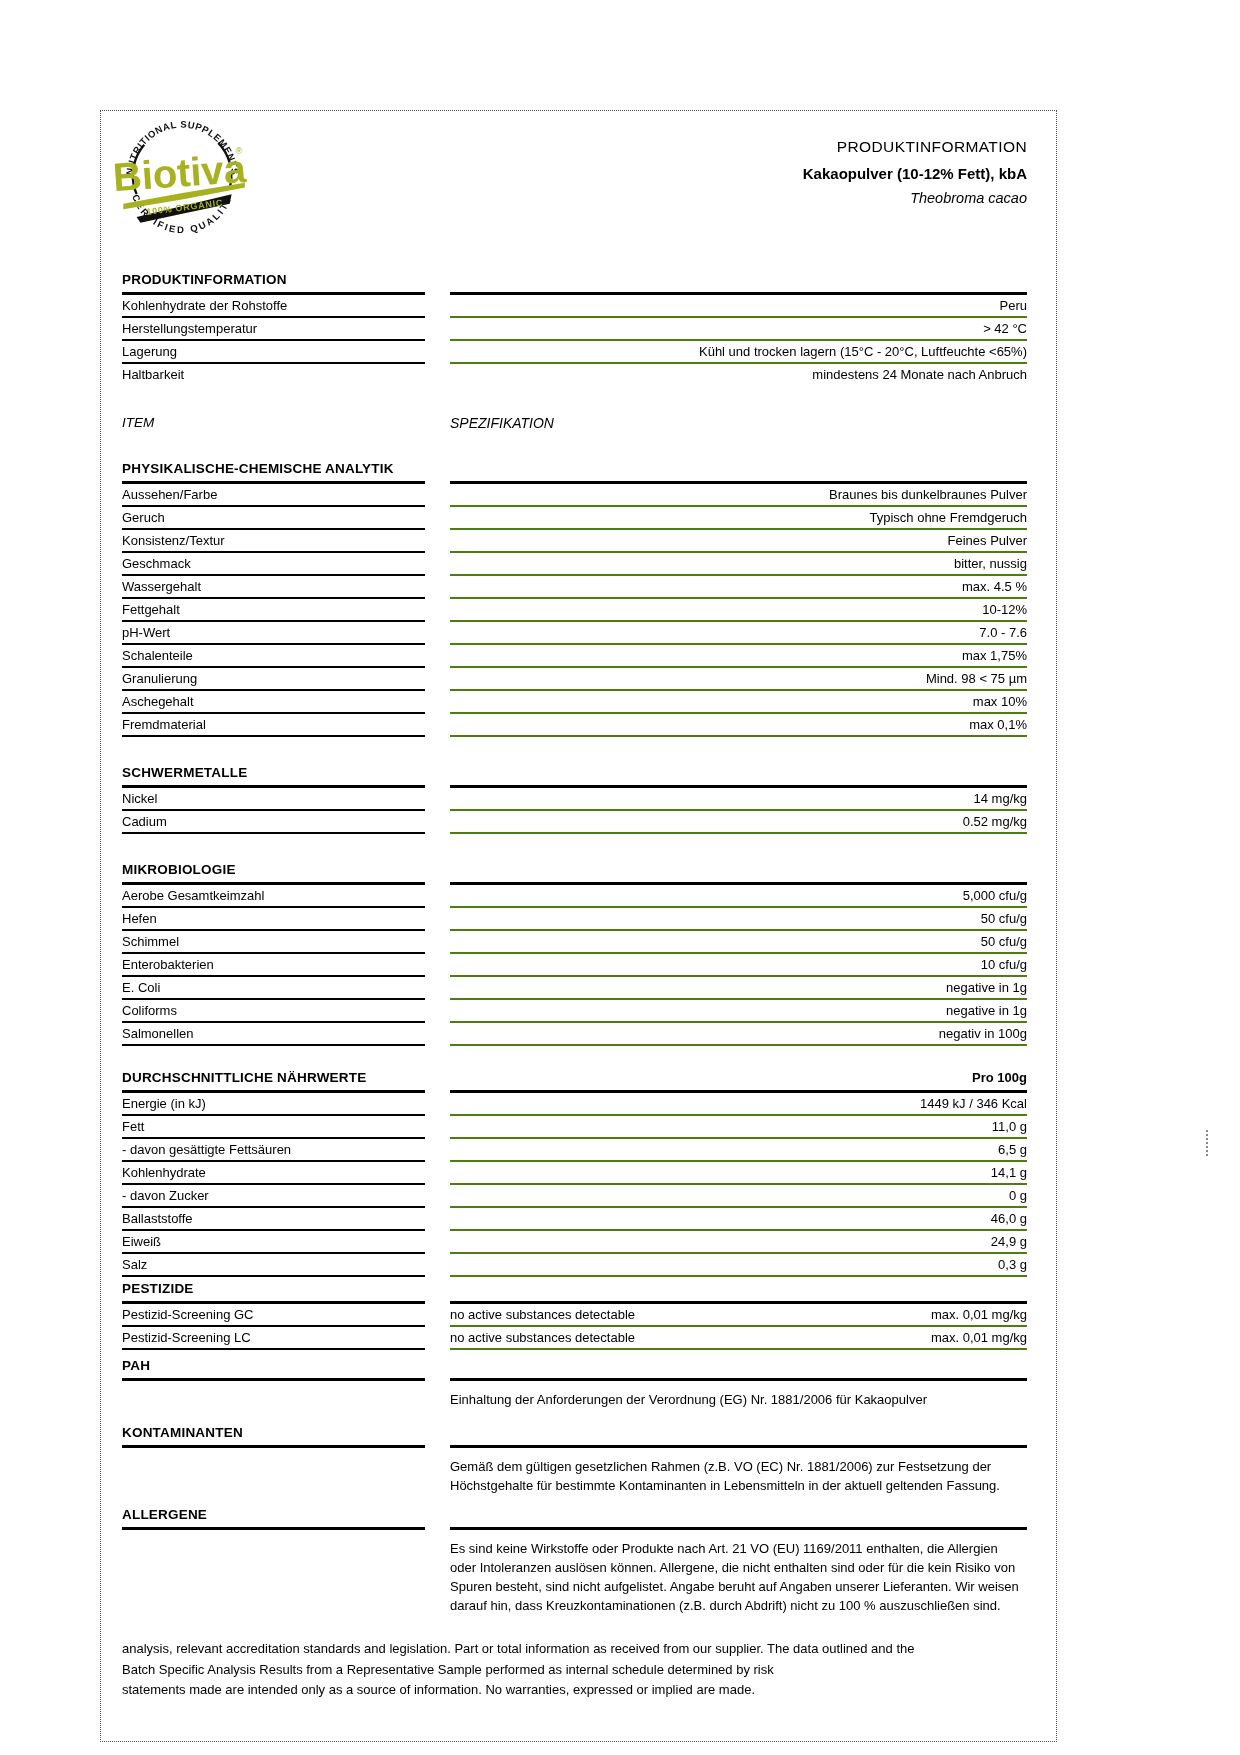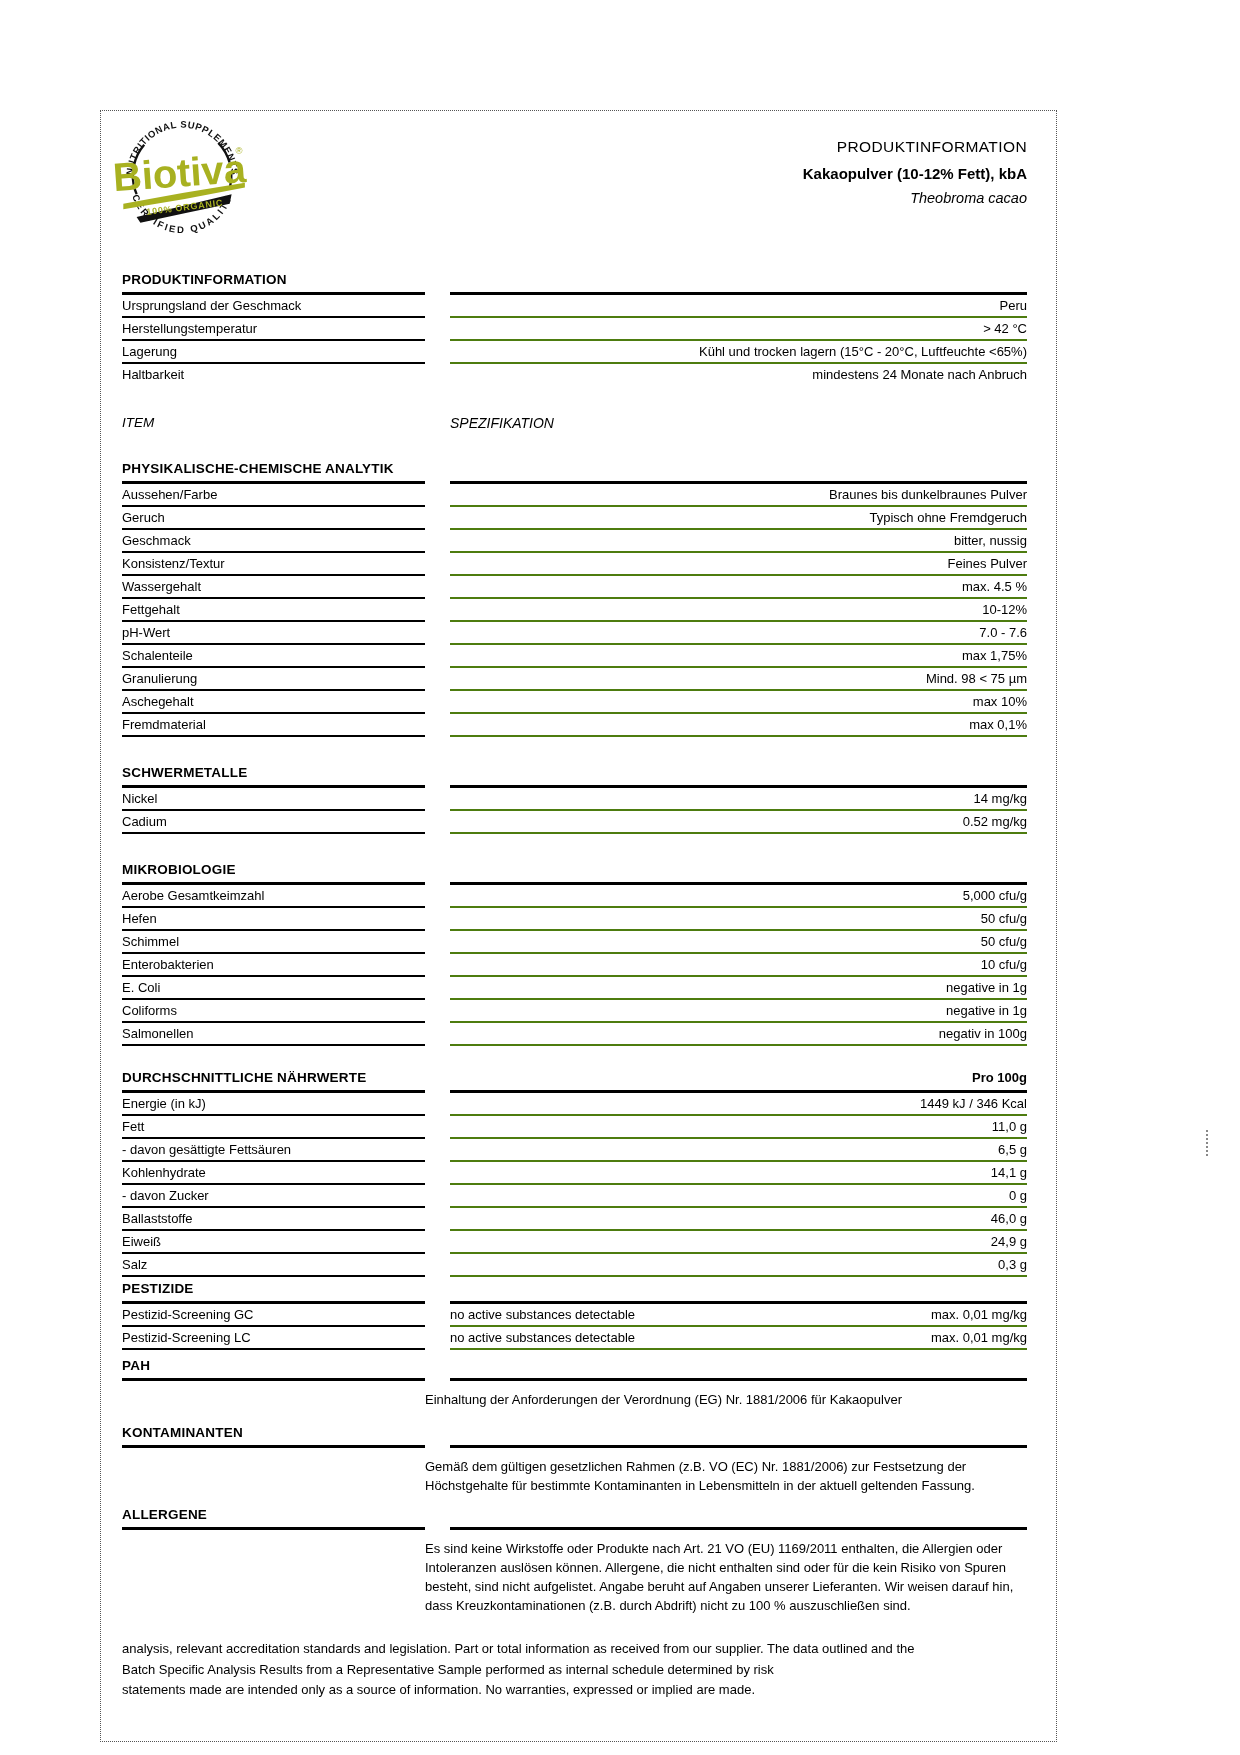--- a/index.html
+++ b/index.html
@@ -28,21 +28,21 @@
   .cell-label { width:303px; border-bottom:2px solid #000; padding:4px 0 3px; font-size:13px; line-height:14px; }
   .cell-value { flex:1; border-bottom:2px solid #4d7c0f; padding:4px 0 3px; font-size:13px; line-height:14px; text-align:right; }
   .cell-value.with-note { display:flex; justify-content:space-between; text-align:left; }
   [data-name="section-produktinformation"] .row:last-child .cell-label,
   [data-name="section-produktinformation"] .row:last-child .cell-value { border-bottom:none; }
 
   .labels-row { display:flex; gap:25px; margin:30px 0 14px; }
   .col-label-left { width:303px; font-size:13.5px; font-style:italic; }
   .col-label-right { flex:1; text-align:left; font-size:14px; font-style:italic; }
 
-  .text-row { display:flex; }
+  .text-row { display:flex; gap:25px; }
   .text-spacer { width:303px; }
   .sec-text { flex:1; font-size:13px; line-height:19px; padding-top:9px; }
 
   [data-name="section-produktinformation"]{margin-top:20px;}
   [data-name="section-physikalische-chemische-analytik"]{margin-top:28px;}
   [data-name="section-schwermetalle"]{margin-top:26px;}
   [data-name="section-mikrobiologie"]{margin-top:26px;}
   [data-name="section-durchschnittliche-naehrwerte"]{margin-top:22px;}
   [data-name="section-pestizide"]{margin-top:2px;}
   [data-name="section-pah"]{margin-top:6px;}
@@ -86,21 +86,21 @@
     </div>
   </div>
 
   <div data-name="sections">
       <section class="section" data-name="section-produktinformation">
         <div class="sec-head" data-name="section-header">
           <div class="sec-head-left" data-name="section-heading-cell"><span class="sec-title" data-name="section-title">PRODUKTINFORMATION</span></div>
           <div class="sec-head-right" data-name="section-header-right"></div>
         </div>
         <div class="row" data-name="table-row">
-          <div class="cell-label" data-name="row-label">Ursprungsland der Geschmack</div>
+          <div class="cell-label" data-name="row-label">Kohlenhydrate der Rohstoffe</div>
           <div class="cell-value" data-name="row-value-cell">Peru</div>
         </div>
         <div class="row" data-name="table-row">
           <div class="cell-label" data-name="row-label">Herstellungstemperatur</div>
           <div class="cell-value" data-name="row-value-cell">&gt; 42 °C</div>
         </div>
         <div class="row" data-name="table-row">
           <div class="cell-label" data-name="row-label">Lagerung</div>
           <div class="cell-value" data-name="row-value-cell">Kühl und trocken lagern (15°C - 20°C, Luftfeuchte &lt;65%)</div>
         </div>
@@ -120,26 +120,26 @@
         </div>
         <div class="row" data-name="table-row">
           <div class="cell-label" data-name="row-label">Aussehen/Farbe</div>
           <div class="cell-value" data-name="row-value-cell">Braunes bis dunkelbraunes Pulver</div>
         </div>
         <div class="row" data-name="table-row">
           <div class="cell-label" data-name="row-label">Geruch</div>
           <div class="cell-value" data-name="row-value-cell">Typisch ohne Fremdgeruch</div>
         </div>
         <div class="row" data-name="table-row">
+          <div class="cell-label" data-name="row-label">Konsistenz/Textur</div>
+          <div class="cell-value" data-name="row-value-cell">Feines Pulver</div>
+        </div>
+        <div class="row" data-name="table-row">
           <div class="cell-label" data-name="row-label">Geschmack</div>
           <div class="cell-value" data-name="row-value-cell">bitter, nussig</div>
-        </div>
-        <div class="row" data-name="table-row">
-          <div class="cell-label" data-name="row-label">Konsistenz/Textur</div>
-          <div class="cell-value" data-name="row-value-cell">Feines Pulver</div>
         </div>
         <div class="row" data-name="table-row">
           <div class="cell-label" data-name="row-label">Wassergehalt</div>
           <div class="cell-value" data-name="row-value-cell">max. 4.5 %</div>
         </div>
         <div class="row" data-name="table-row">
           <div class="cell-label" data-name="row-label">Fettgehalt</div>
           <div class="cell-value" data-name="row-value-cell">10-12%</div>
         </div>
         <div class="row" data-name="table-row">

